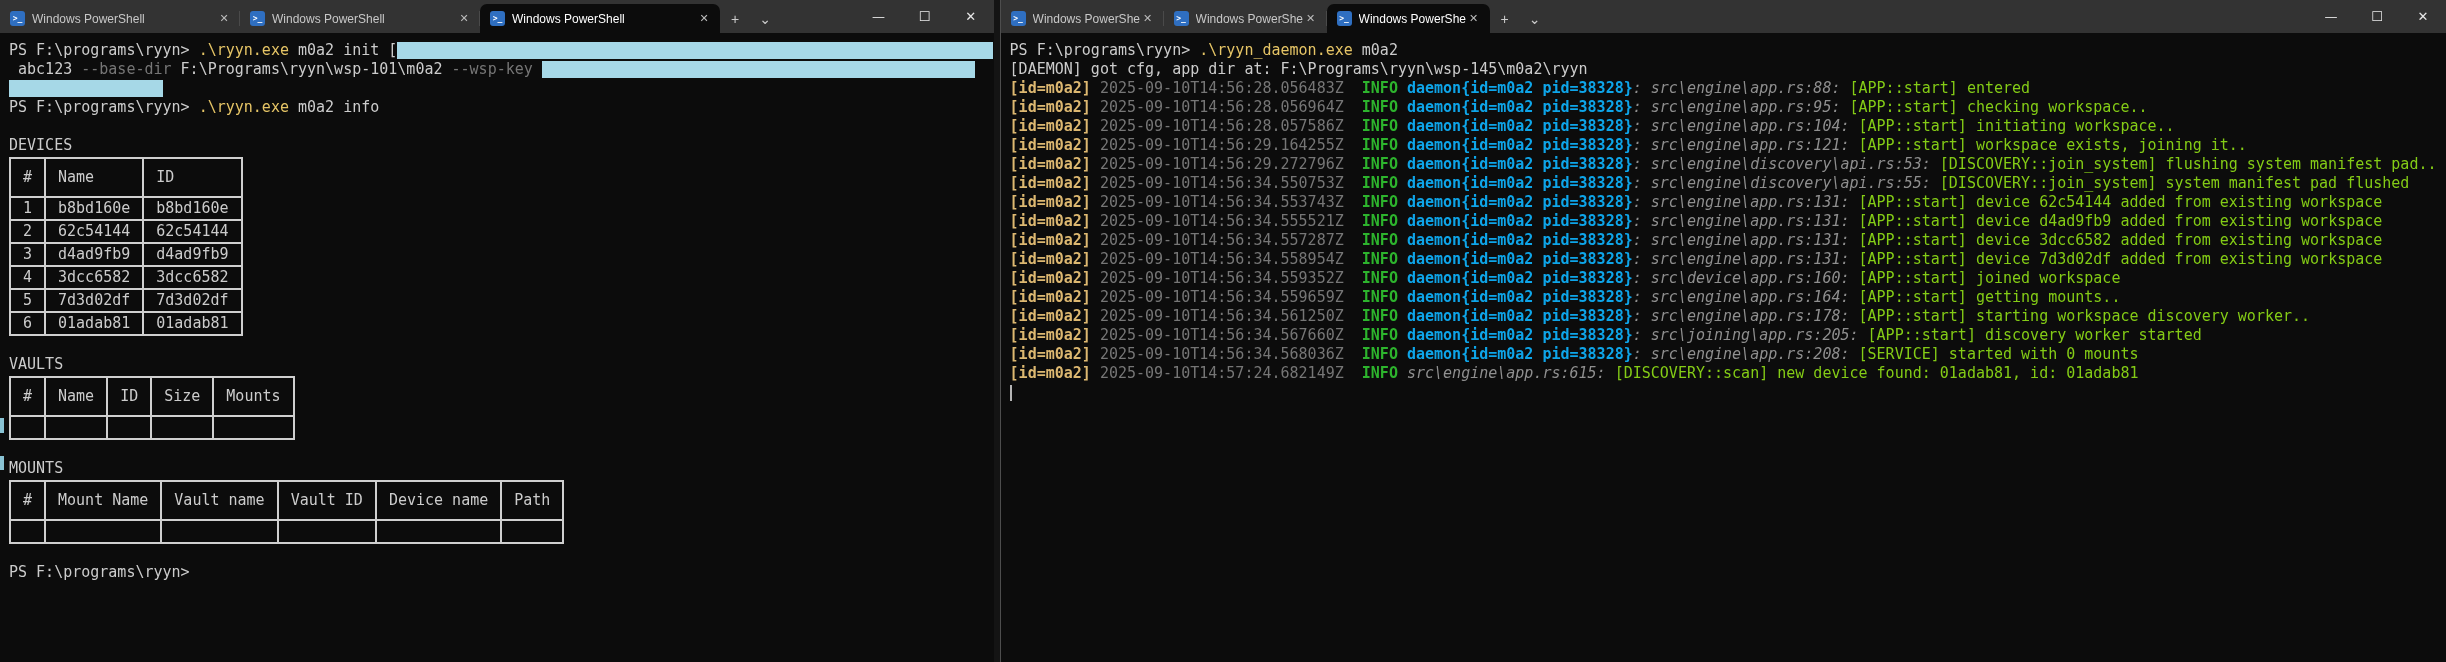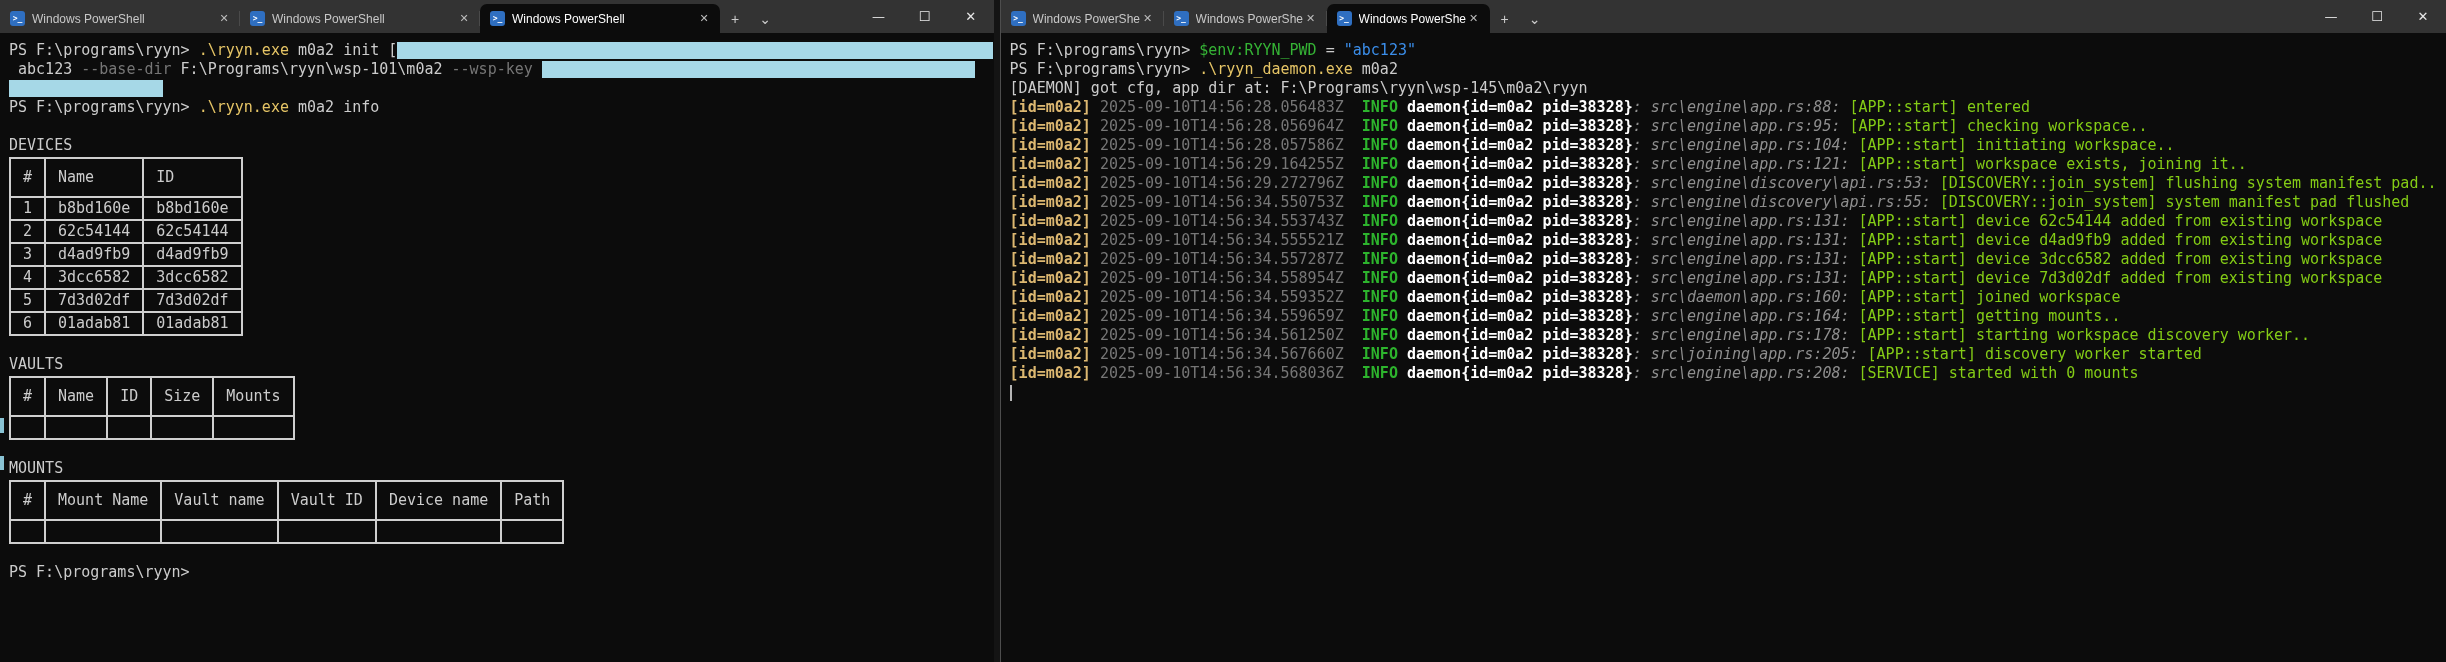--- a/index.html
+++ b/index.html
@@ -31,21 +31,21 @@
   .term{flex:1;background:#0C0C0C;padding:8px 0 0 9px;font-size:15px;line-height:19px;
         color:#cccccc;position:relative;overflow:hidden;}
   .line{white-space:pre;height:19px;}
   .cmd{color:#e6c566;}
   .param{color:#767676;margin-top:12px;}
   .dim{color:#767676;}
   .varname{color:#35b335;}
   .strlit{color:#3b8eea;}
   .prefix{color:#ddb871;font-weight:bold;text-align:center;}
   .lvl{color:#2db42d;font-weight:bold;}
-  .spanb{color:#ffffff;font-weight:bold;}
+  .spanb{color:#0ea5e9;font-weight:bold;}
   .filep{color:#8f8f8f;font-style:italic;}
   .msg{color:#84cc16;}
   .redact{display:inline-block;background:#a6d8e7;height:17px;vertical-align:text-bottom;}
   .w66{width:66ch;} .w48{width:48ch;} .w17{width:17ch;}
   .edge-mark{position:absolute;left:0;width:4px;background:#89c3d4;}
   .mark1{top:385px;height:15px;} .mark2{top:423px;height:14px;}
   
   table.tt{border-collapse:collapse;margin:2px 0 0 0;font-size:15px;color:#cccccc;}
   table.tt th{border:2px solid #cfcfcf;font-weight:normal;text-align:left;padding:9px 12px;}
   table.tt td{border:2px solid #cfcfcf;padding:0 12px;height:21px;line-height:21px;}
@@ -214,21 +214,20 @@
       <div class="bar-btn">+</div>
       <div class="bar-btn">⌄</div>
       <div class="win-controls">
         <div class="win-btn">—</div>
         <div class="win-btn">☐</div>
         <div class="win-btn">✕</div>
       </div>
     </div>
 
     <div class="term">
-      <div class="line"><span>PS F:\programs\ryyn&gt; </span><span class="varname">$env:RYYN_PWD</span><span> = </span><span class="strlit">"abc123"</span></div>
       <div class="line"><span>PS F:\programs\ryyn&gt; </span><span class="cmd">.\ryyn_daemon.exe</span><span> m0a2</span></div>
       <div class="line">[DAEMON] got cfg, app dir at: F:\Programs\ryyn\wsp-145\m0a2\ryyn</div>
 
       <div>
 
           <div class="line"><span class="prefix">[id=m0a2] </span><span class="dim">2025-09-10T14:56:28.056483Z  </span><span class="lvl">INFO </span><span class="spanb">daemon{id=m0a2 pid=38328}</span><span class="filep">: src\engine\app.rs:88: </span><span class="msg">[APP::start] entered</span></div>
 
           <div class="line"><span class="prefix">[id=m0a2] </span><span class="dim">2025-09-10T14:56:28.056964Z  </span><span class="lvl">INFO </span><span class="spanb">daemon{id=m0a2 pid=38328}</span><span class="filep">: src\engine\app.rs:95: </span><span class="msg">[APP::start] checking workspace..</span></div>
 
           <div class="line"><span class="prefix">[id=m0a2] </span><span class="dim">2025-09-10T14:56:28.057586Z  </span><span class="lvl">INFO </span><span class="spanb">daemon{id=m0a2 pid=38328}</span><span class="filep">: src\engine\app.rs:104: </span><span class="msg">[APP::start] initiating workspace..</span></div>
@@ -240,30 +239,31 @@
           <div class="line"><span class="prefix">[id=m0a2] </span><span class="dim">2025-09-10T14:56:34.550753Z  </span><span class="lvl">INFO </span><span class="spanb">daemon{id=m0a2 pid=38328}</span><span class="filep">: src\engine\discovery\api.rs:55: </span><span class="msg">[DISCOVERY::join_system] system manifest pad flushed</span></div>
 
           <div class="line"><span class="prefix">[id=m0a2] </span><span class="dim">2025-09-10T14:56:34.553743Z  </span><span class="lvl">INFO </span><span class="spanb">daemon{id=m0a2 pid=38328}</span><span class="filep">: src\engine\app.rs:131: </span><span class="msg">[APP::start] device 62c54144 added from existing workspace</span></div>
 
           <div class="line"><span class="prefix">[id=m0a2] </span><span class="dim">2025-09-10T14:56:34.555521Z  </span><span class="lvl">INFO </span><span class="spanb">daemon{id=m0a2 pid=38328}</span><span class="filep">: src\engine\app.rs:131: </span><span class="msg">[APP::start] device d4ad9fb9 added from existing workspace</span></div>
 
           <div class="line"><span class="prefix">[id=m0a2] </span><span class="dim">2025-09-10T14:56:34.557287Z  </span><span class="lvl">INFO </span><span class="spanb">daemon{id=m0a2 pid=38328}</span><span class="filep">: src\engine\app.rs:131: </span><span class="msg">[APP::start] device 3dcc6582 added from existing workspace</span></div>
 
           <div class="line"><span class="prefix">[id=m0a2] </span><span class="dim">2025-09-10T14:56:34.558954Z  </span><span class="lvl">INFO </span><span class="spanb">daemon{id=m0a2 pid=38328}</span><span class="filep">: src\engine\app.rs:131: </span><span class="msg">[APP::start] device 7d3d02df added from existing workspace</span></div>
 
-          <div class="line"><span class="prefix">[id=m0a2] </span><span class="dim">2025-09-10T14:56:34.559352Z  </span><span class="lvl">INFO </span><span class="spanb">daemon{id=m0a2 pid=38328}</span><span class="filep">: src\daemon\app.rs:160: </span><span class="msg">[APP::start] joined workspace</span></div>
+          <div class="line"><span class="prefix">[id=m0a2] </span><span class="dim">2025-09-10T14:56:34.559352Z  </span><span class="lvl">INFO </span><span class="spanb">daemon{id=m0a2 pid=38328}</span><span class="filep">: src\device\app.rs:160: </span><span class="msg">[APP::start] joined workspace</span></div>
 
           <div class="line"><span class="prefix">[id=m0a2] </span><span class="dim">2025-09-10T14:56:34.559659Z  </span><span class="lvl">INFO </span><span class="spanb">daemon{id=m0a2 pid=38328}</span><span class="filep">: src\engine\app.rs:164: </span><span class="msg">[APP::start] getting mounts..</span></div>
 
           <div class="line"><span class="prefix">[id=m0a2] </span><span class="dim">2025-09-10T14:56:34.561250Z  </span><span class="lvl">INFO </span><span class="spanb">daemon{id=m0a2 pid=38328}</span><span class="filep">: src\engine\app.rs:178: </span><span class="msg">[APP::start] starting workspace discovery worker..</span></div>
 
           <div class="line"><span class="prefix">[id=m0a2] </span><span class="dim">2025-09-10T14:56:34.567660Z  </span><span class="lvl">INFO </span><span class="spanb">daemon{id=m0a2 pid=38328}</span><span class="filep">: src\joining\app.rs:205: </span><span class="msg">[APP::start] discovery worker started</span></div>
 
           <div class="line"><span class="prefix">[id=m0a2] </span><span class="dim">2025-09-10T14:56:34.568036Z  </span><span class="lvl">INFO </span><span class="spanb">daemon{id=m0a2 pid=38328}</span><span class="filep">: src\engine\app.rs:208: </span><span class="msg">[SERVICE] started with 0 mounts</span></div>
 
+          <div class="line"><span class="prefix">[id=m0a2] </span><span class="dim">2025-09-10T14:57:24.682149Z  </span><span class="lvl">INFO </span><span class="spanb"></span><span class="filep">src\engine\app.rs:615: </span><span class="msg">[DISCOVERY::scan] new device found: 01adab81, id: 01adab81</span></div>
 
         </div>
 
       <div class="line"><span class="cursor"></span></div>
     </div>
   </div>
 
 </div>
 
 </body></html>

